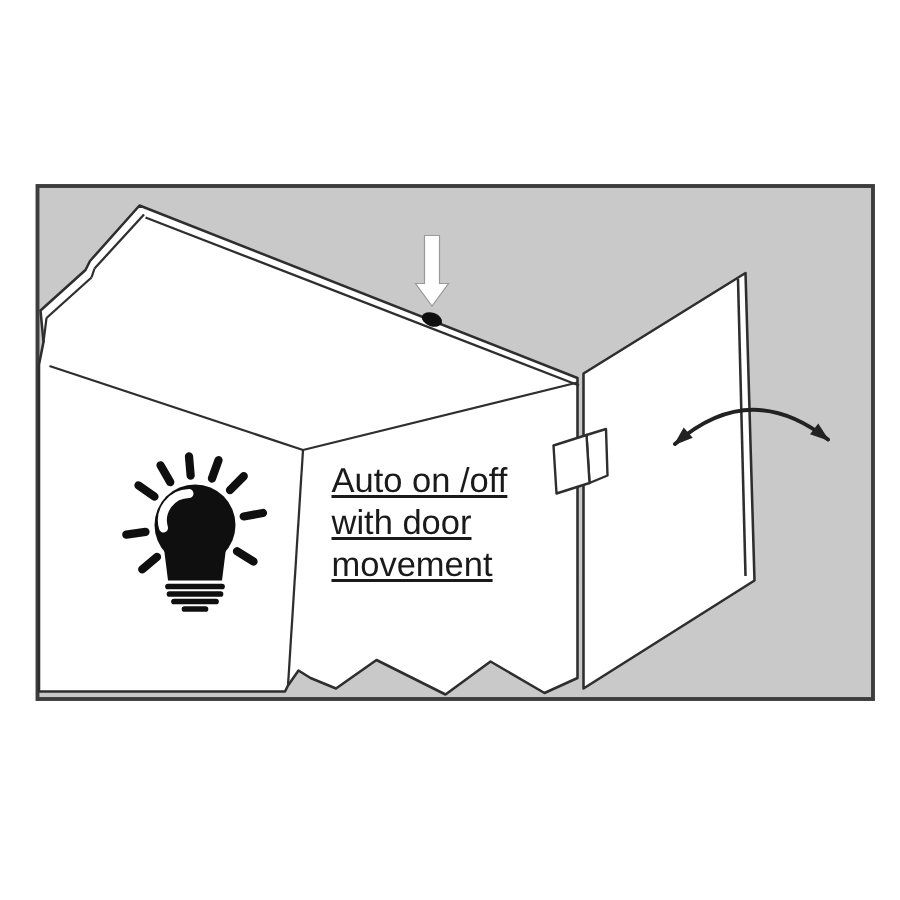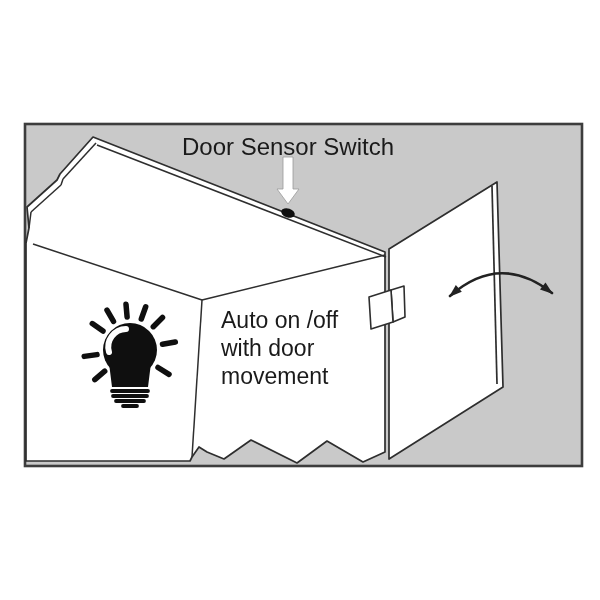--- a/index.html
+++ b/index.html
@@ -18,20 +18,21 @@
     user-select:none;
   }
   .lbl-door-sensor{
     left:170px;top:134px;width:236px;
     font-size:24px;line-height:26px;text-align:center;
   }
   .lbl-auto{
     left:221px;top:306px;
     font-size:23px;line-height:28px;
     white-space:pre-line;
+    text-decoration:underline;
   }
   .lbl-led{
     left:66px;top:419px;
     font-size:26px;line-height:28px;
   }
 </style>
 </head>
 <body>
 
 <div class="stage">
@@ -100,19 +101,18 @@
 
       <g stroke="#0f0f0f" stroke-width="3.8" stroke-linecap="round">
         <line x1="112" y1="391" x2="148" y2="391"></line>
         <line x1="113" y1="396" x2="147" y2="396"></line>
         <line x1="116" y1="401" x2="144" y2="401"></line>
         <line x1="123" y1="406" x2="137" y2="406"></line>
       </g>
     </g>
   </svg>
 
-  <div class="lbl lbl-door-sensor">Door Sensor Switch</div>
 
   <div class="lbl lbl-auto">Auto on /off
 with door
 movement</div>
 
 </div>
 
 </body></html>

